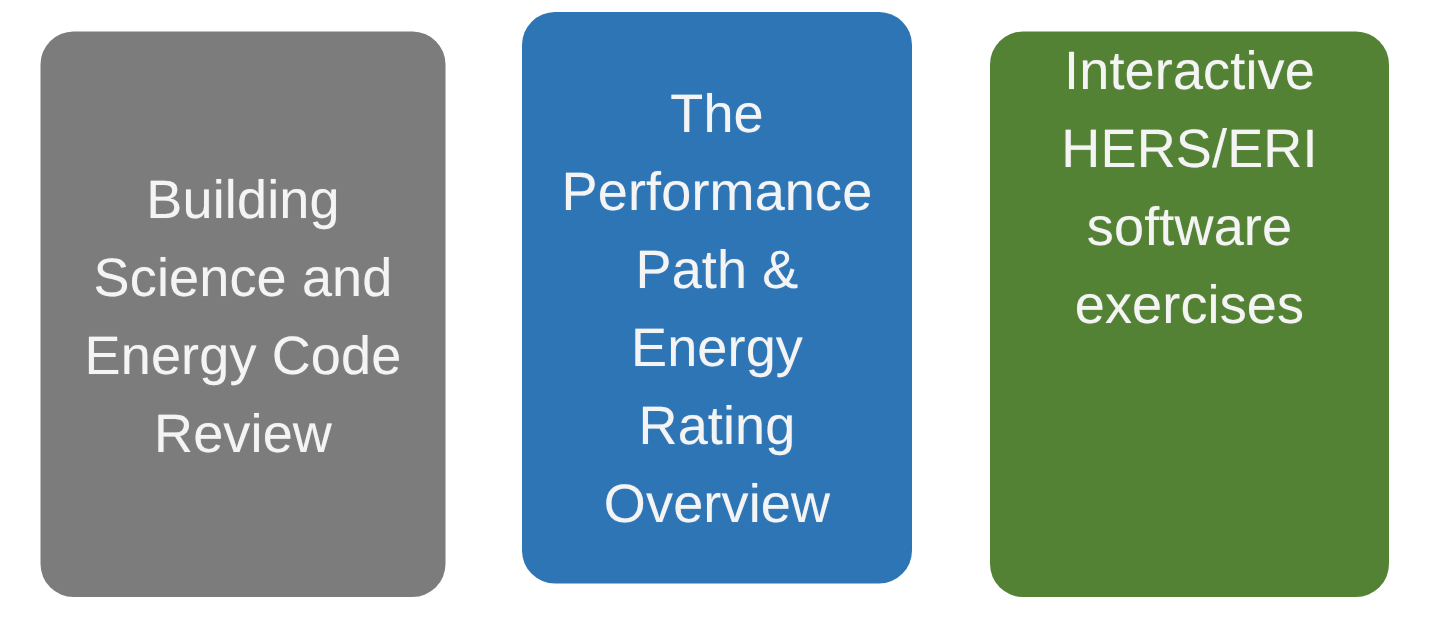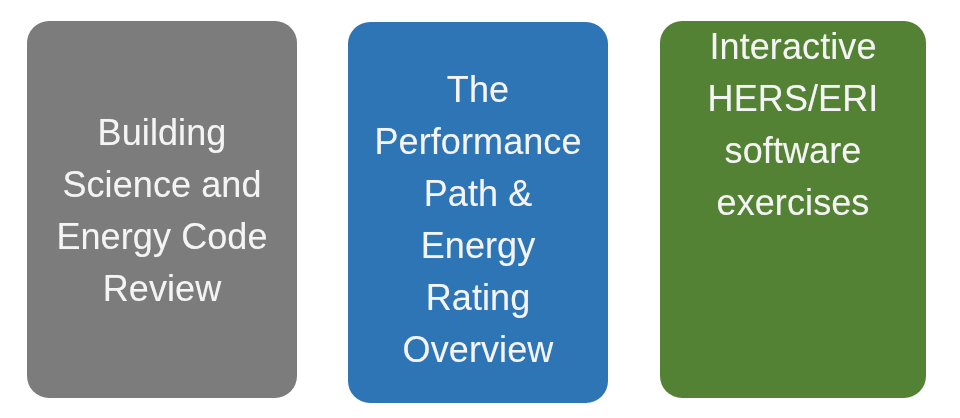--- a/index.html
+++ b/index.html
@@ -54,21 +54,21 @@
     top: 21px;
     width: 270px;
     height: 377px;
     background: #7c7c7c;
     padding-top: 86px;
   }
 
   
   #card-performance-path {
     left: 348px;
-    top: 22px;
+    top: 8px;
     width: 260px;
     height: 381px;
     background: #2e75b6;
     padding-top: 42px;
   }
 
   
   #card-hers-software {
     left: 660px;
     top: 21px;

